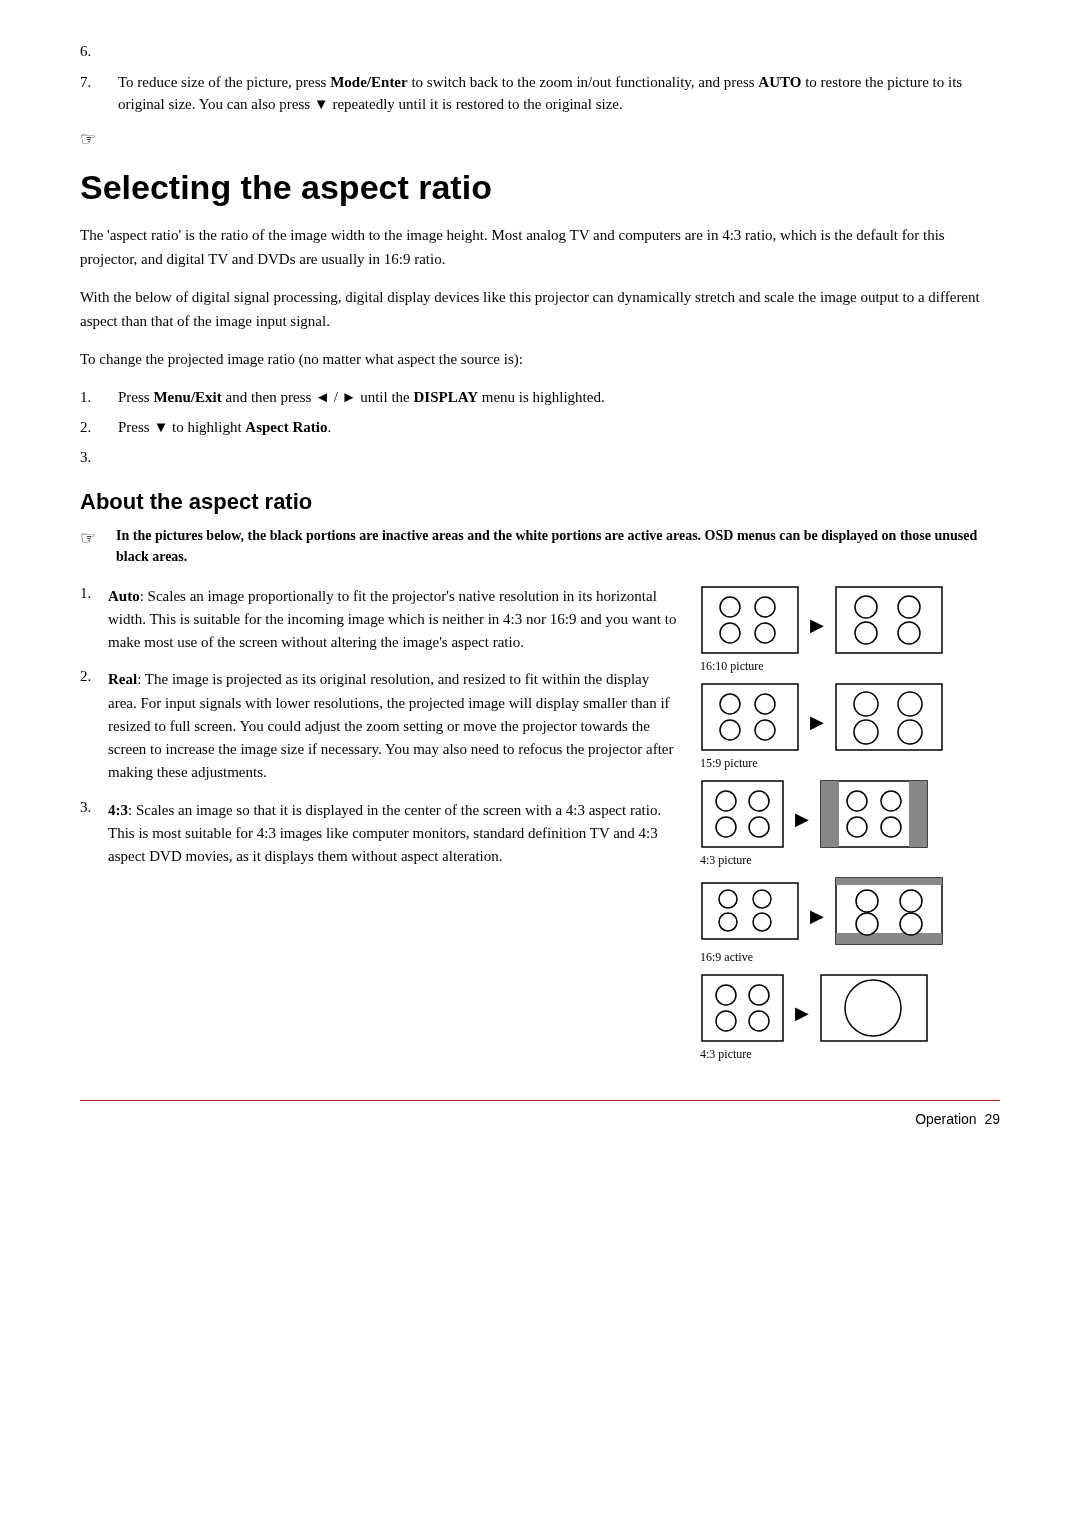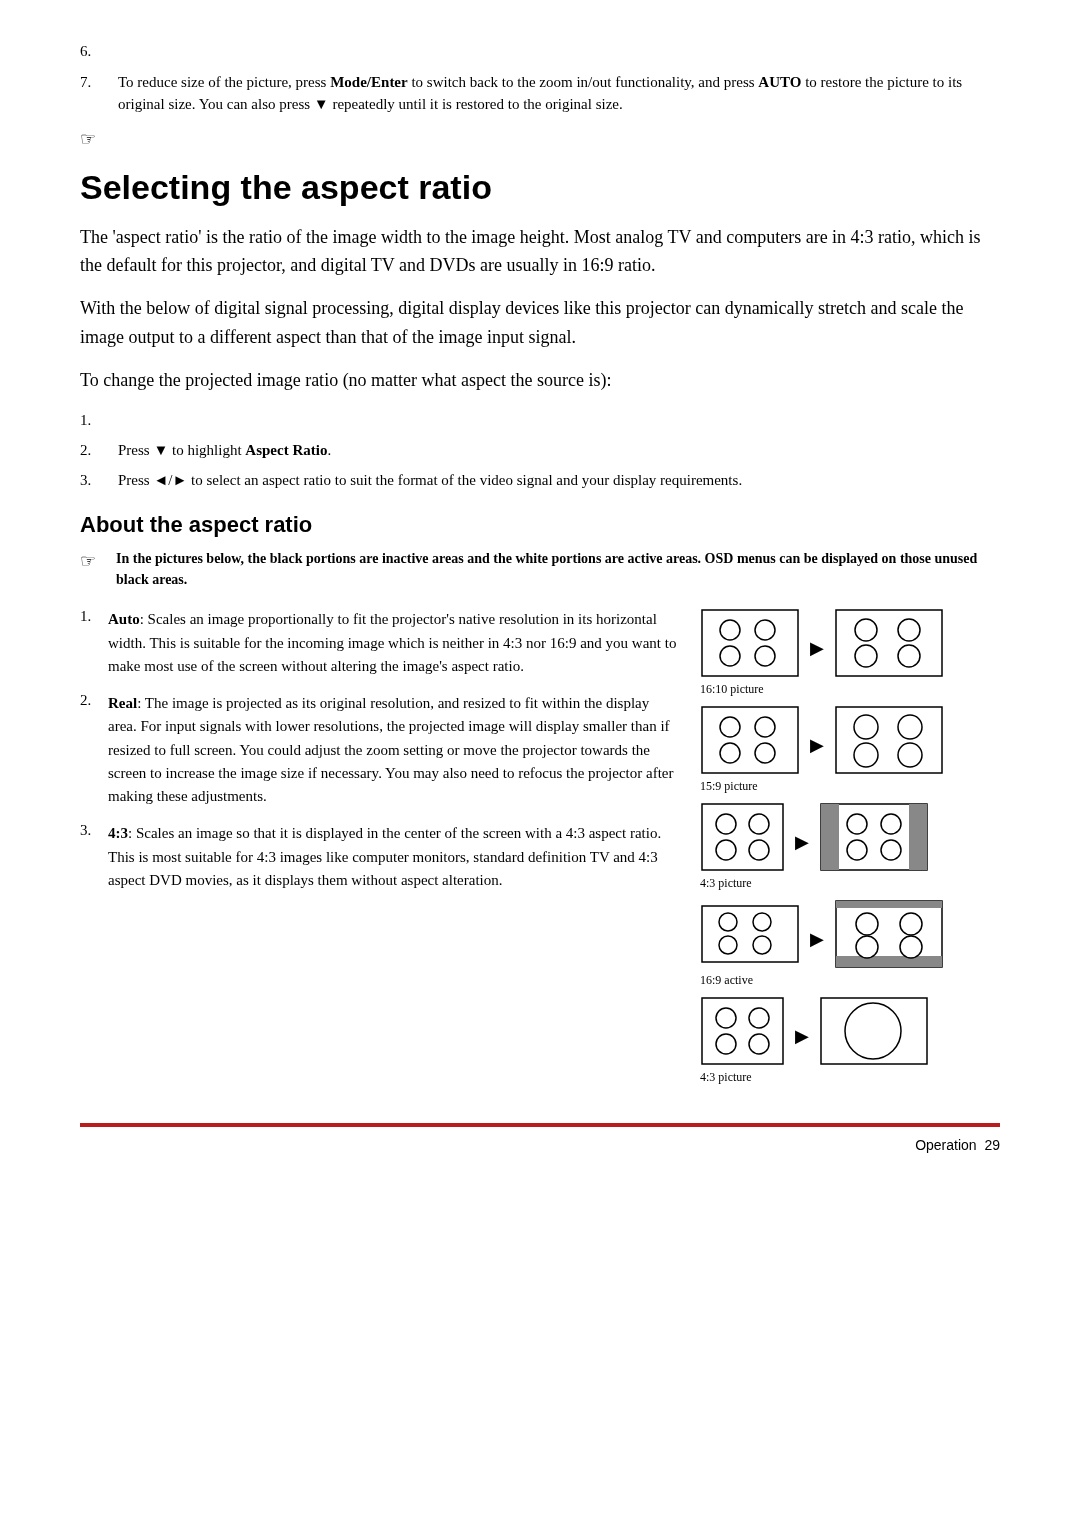--- a/index.html
+++ b/index.html
@@ -56,21 +56,21 @@
     h2.section-title {
       font-size: 22px;
       font-weight: bold;
       font-family: Liberation Sans, sans-serif;
       margin-bottom: 10px;
       margin-top: 20px;
     }
     .body-para {
       line-height: 1.6;
       margin-bottom: 14px;
-      font-size: 18px;
+      font-size: 15px;
     }
     .steps-section {
       margin: 10px 0 14px 0;
     }
     .steps-section li {
       margin-bottom: 6px;
       line-height: 1.6;
     }
     .about-section {
       display: flex;
@@ -115,21 +115,21 @@
     }
     
     svg.aspect-diagram {
       display: block;
     }
     .footer-row {
       display: flex;
       justify-content: flex-end;
       align-items: center;
       margin-top: 30px;
-      border-top: 4px solid #b91c1c;
+      border-top: 1px solid #b91c1c;
       padding-top: 10px;
       font-family: Arial, Helvetica, sans-serif;
       font-size: 14px;
     }
   </style>
 </head>
 <body>
 
 <div class="top-section">
   <ul class="numbered-list">
@@ -150,32 +150,32 @@
 
 <h1 class="page-title">Selecting the aspect ratio</h1>
 
 <p class="body-para">The 'aspect ratio' is the ratio of the image width to the image height. Most analog TV and computers are in 4:3 ratio, which is the default for this projector, and digital TV and DVDs are usually in 16:9 ratio.</p>
 <p class="body-para">With the below of digital signal processing, digital display devices like this projector can dynamically stretch and scale the image output to a different aspect than that of the image input signal.</p>
 <p class="body-para">To change the projected image ratio (no matter what aspect the source is):</p>
 
 <ol class="numbered-list steps-section">
   <li style="display:flex; margin-bottom:6px;">
     <span class="num">1.</span>
+    <span>
+      Press <strong>Menu/Exit</strong> and then press ◄ / ► until the <strong>DISPLAY</strong> menu is highlighted.
+    </span>
   </li>
   <li style="display:flex; margin-bottom:6px;">
     <span class="num">2.</span>
     <span>
       Press ▼ to highlight <strong>Aspect Ratio</strong>.
     </span>
   </li>
   <li style="display:flex; margin-bottom:6px;">
     <span class="num">3.</span>
-    <span>
-      Press ◄/► to select an aspect ratio to suit the format of the video signal and your display requirements.
-    </span>
   </li>
 </ol>
 
 <h2 class="section-title">About the aspect ratio</h2>
 
 <div class="note-box">
   <span class="note-icon">☞</span>
   <span class="note-text">In the pictures below, the black portions are inactive areas and the white portions are active areas. OSD menus can be displayed on those unused black areas.</span>
 </div>
 

